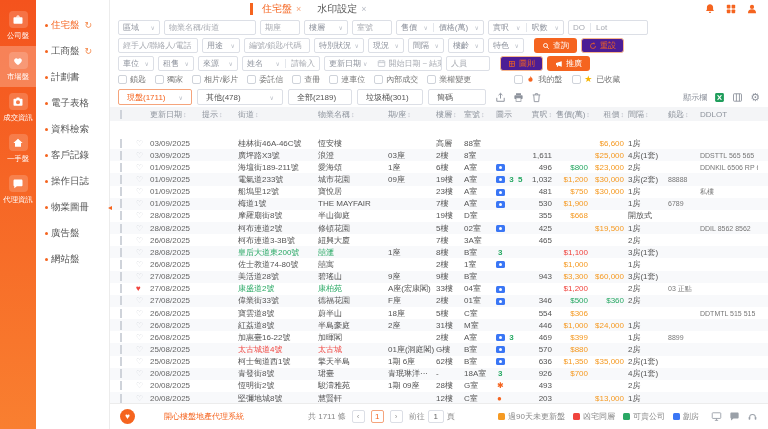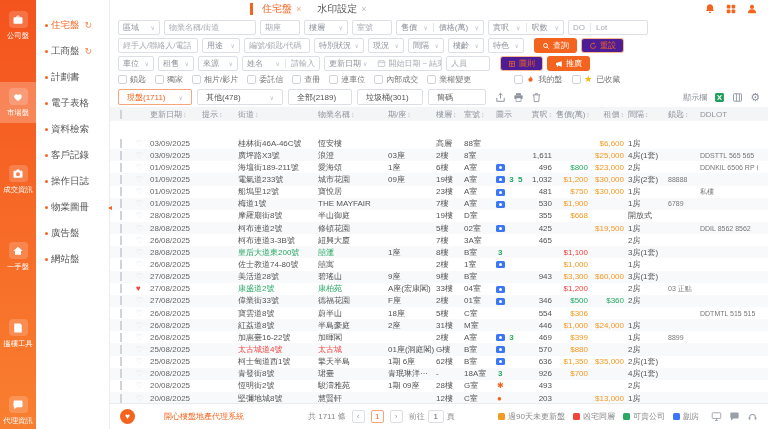--- a/index.html
+++ b/index.html
@@ -2,21 +2,21 @@
 <html><head>
 <meta charset="utf-8">
 <style>
   * { box-sizing: border-box; margin: 0; padding: 0; }
   html,body { width:768px; height:429px; overflow:hidden; background:#fff;
     font-family:"Liberation Sans","DejaVu Sans",sans-serif; }
   .app { display:flex; width:768px; height:429px; }
 
   
   .sidebar { width:36px; flex:none; background:linear-gradient(180deg,#f4531d 0%,#f97f30 100%);
-    display:flex; flex-direction:column; align-items:center; padding-top:5px;gap:36px; }
+    display:flex; flex-direction:column; align-items:center; padding-top:5px; }
   .side-item { width:36px; padding:6px 0 5px; display:flex; flex-direction:column; align-items:center; gap:2px; cursor:pointer; }
   .side-item.active { background:rgba(255,255,255,.25); }
   .side-tile { width:19px; height:17px; border-radius:4px; background:rgba(255,255,255,.18);
     display:flex; align-items:center; justify-content:center; color:#fff; }
   .side-tile svg { width:12px; height:12px; }
   .side-label { font-size:8px; color:#fff; white-space:nowrap; transform:scale(.92); letter-spacing:0; }
 
   
   .subnav { width:74px; flex:none; background:#fff; border-right:1px solid #ececec; padding-top:12px; position:relative; }
   .sub-item { height:26px; display:flex; align-items:center; gap:3px; padding-left:9px; font-size:9.5px; color:#555; cursor:pointer; white-space:nowrap; }
@@ -142,28 +142,20 @@
         <span class="side-tile">
           <svg viewBox="0 0 16 16">
             <path fill="currentColor" d="M8 2.2 14.2 8H12v5H4V8H1.8L8 2.2z"></path>
           </svg>
         </span>
         <span class="side-label">一手盤</span>
       </div>
       <div class="side-item">
         <span class="side-tile">
           <svg viewBox="0 0 16 16">
-            <path fill="currentColor" d="M3 2h8l2 2v10H3V2zm2 4h6v1.2H5V6zm0 2.6h6v1.2H5V8.6z"></path>
-          </svg>
-        </span>
-        <span class="side-label">搵樓工具</span>
-      </div>
-      <div class="side-item">
-        <span class="side-tile">
-          <svg viewBox="0 0 16 16">
             <path fill="currentColor" d="M2 3.5C2 2.7 2.7 2 3.5 2h9c.8 0 1.5.7 1.5 1.5v6c0 .8-.7 1.5-1.5 1.5H6.5L3 13.8V11h.5A1.5 1.5 0 0 1 2 9.5v-6z"></path>
           </svg>
         </span>
         <span class="side-label">代理資訊</span>
       </div>
     </aside>
   <nav class="subnav">
     <div class="collapse-handle">◂</div>
   <div class="sub-item active">
         <span class="dot"></span>

